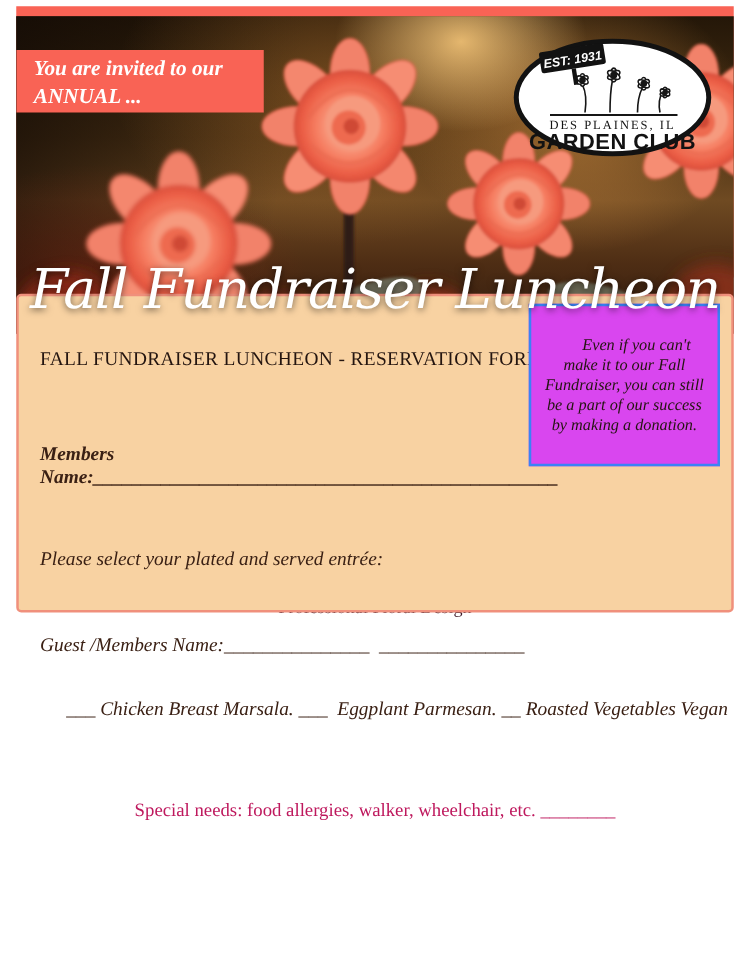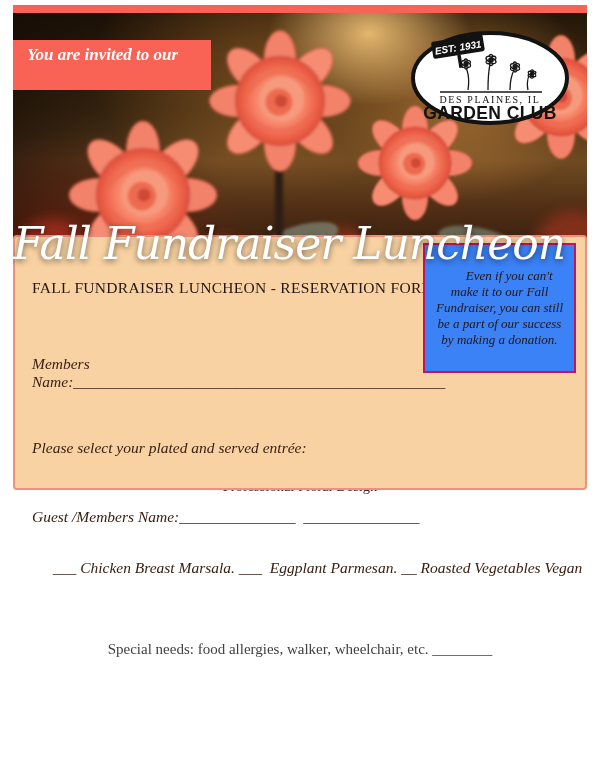--- a/index.html
+++ b/index.html
@@ -24,26 +24,25 @@
     position: absolute; left: 0; top: 27px; width: 198px; height: 50px;
     background: #f96355; color: #ffffff;
     font-style: italic; font-weight: bold; font-size: 17px; line-height: 22px;
     padding: 4px 0 0 14px; z-index: 3;
   }
 
   .logo { position: absolute; left: 397px; top: 17px; width: 160px; height: 96px; z-index: 3; }
 
   .hero-title {
     position: absolute; left: 0; right: 0; top: 190px; z-index: 3;
-    color: #ffffff;
+    text-align: center; color: #ffffff;
     font-family: "DejaVu Serif", serif; font-style: italic; font-weight: 500;
     font-size: 44px; letter-spacing: -1px; line-height: 58px;
     text-shadow: 0 2px 6px rgba(0,0,0,.55);
     white-space: nowrap;
-    margin-top: 12px;
   }
 
   
   .salmon-box {
     margin: 5px 13px 0; height: 217px; background: #f96355;
     color: #3f1d2b; text-align: center;
     font-size: 14.5px; line-height: 17.5px; padding-top: 6px;
     white-space: pre-wrap;
   }
   .salmon-box .gap-md { margin-top: 17px; }
@@ -62,28 +61,28 @@
     color: #38211a; font-size: 15px; white-space: pre-wrap;
   }
   .form-heading {
     margin: 8px 0 0 17px; font-size: 15.5px; letter-spacing: .3px; color: #241510;
   }
   .form-line-it {
     margin-left: 17px; width: 402px; font-style: italic; font-size: 15.5px; line-height: 17.5px;
     color: #3a2014;
   }
   .form-line-it.wide { width: 556px; }
-  .form-line-center { text-align: center; line-height: 17.5px; color: #404040; }
-  .mt-7  { margin-top: 7px; }
+  .form-line-center { text-align: center; line-height: 17.5px; color: #be185d; }
+  .mt-7  { margin-top: 7px; font-weight: bold; }
   .mt-15 { margin-top: 15px; }
   .mt-13 { margin-top: 13px; }
 
   .donation-box {
     position: absolute; right: 9px; top: 6px; width: 153px; min-height: 107px;
-    background: #3b82f6; border: 2px solid #be185d;
+    background: #d946ef; border: 2px solid #3b82f6;
     padding: 7px 8px; text-align: center;
     font-style: italic; font-size: 13px; line-height: 16px; color: #241510;
     z-index: 2;
   }
 </style>
 </head>
 <body>
 
 <div class="page">
 
@@ -132,20 +131,21 @@
       <rect x="128" y="200" width="6" height="54" fill="#32200f" filter="url(#soft)"></rect>
 
       <use href="#rose" transform="translate(130,182) scale(1.1)" filter="url(#soft)"></use>
       <use href="#rose" transform="translate(267,88)  scale(1.05)" filter="url(#soft)"></use>
       <use href="#rose" transform="translate(402,150) scale(0.85)" filter="url(#soft)"></use>
       <use href="#rose" transform="translate(548,84)  scale(0.92)" filter="url(#soft)"></use>
     </svg>
 
     <div class="invite-box">
       <div>You are invited to our</div>
+      <div>ANNUAL ...</div>
     </div>
 
     <div class="logo">
       <svg viewBox="0 0 160 96" width="160" height="96">
         <ellipse cx="80" cy="48" rx="77" ry="45" fill="#ffffff" stroke="#121212" stroke-width="4"></ellipse>
 
         <g stroke="#161616" stroke-width="1.3" fill="#ffffff">
           <path d="M58 60 Q60 46 56 38 M78 60 Q78 44 80 34 M100 60 Q100 48 104 40 M118 60 Q116 50 120 44" fill="none"></path>
           <g transform="translate(56,34)">
               <ellipse rx="2.4" ry="5" transform="rotate(0)"></ellipse>

